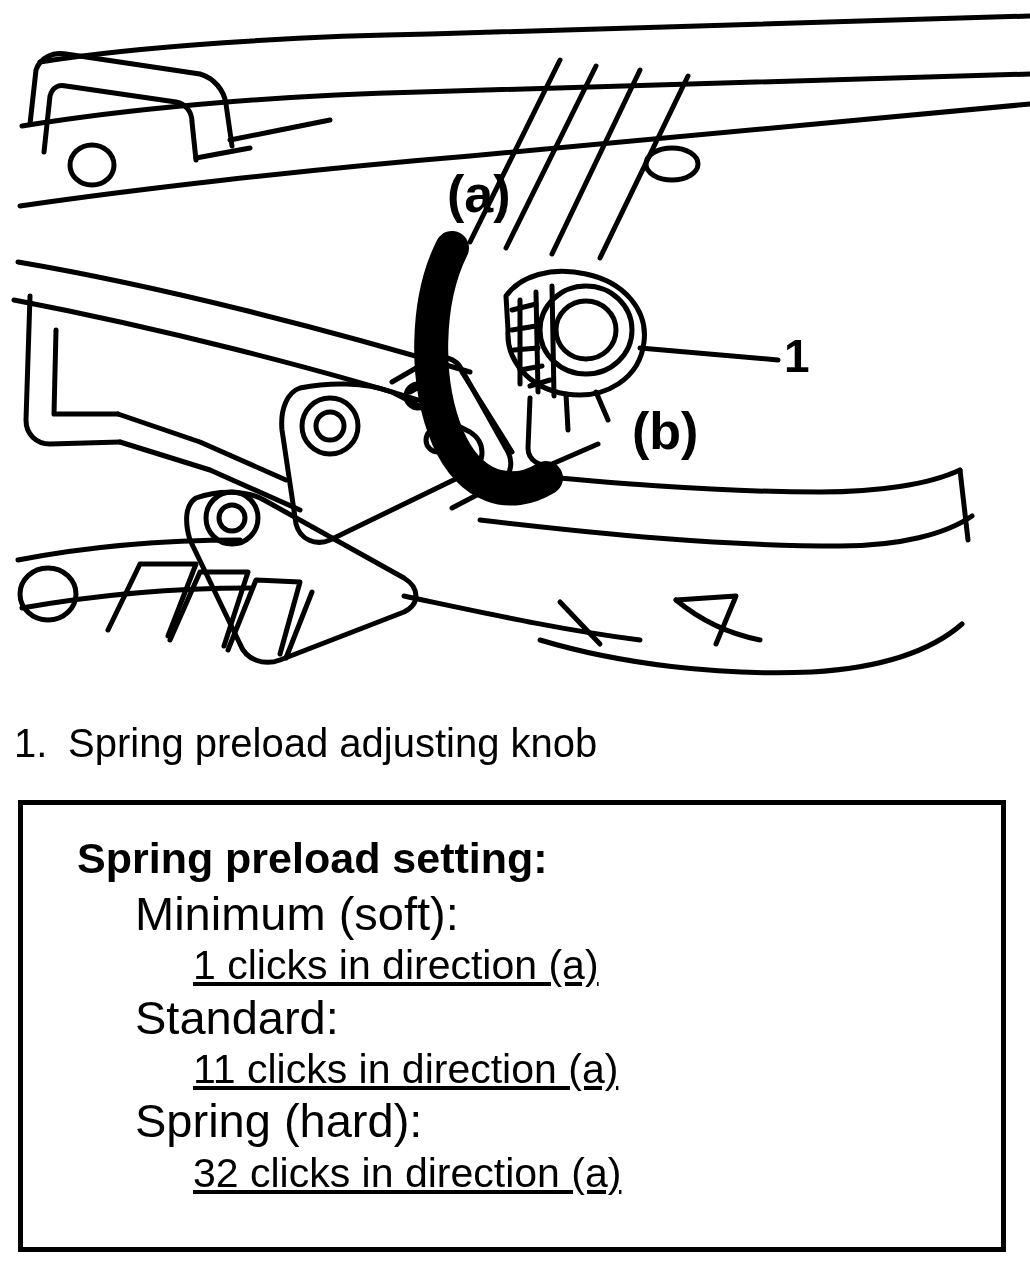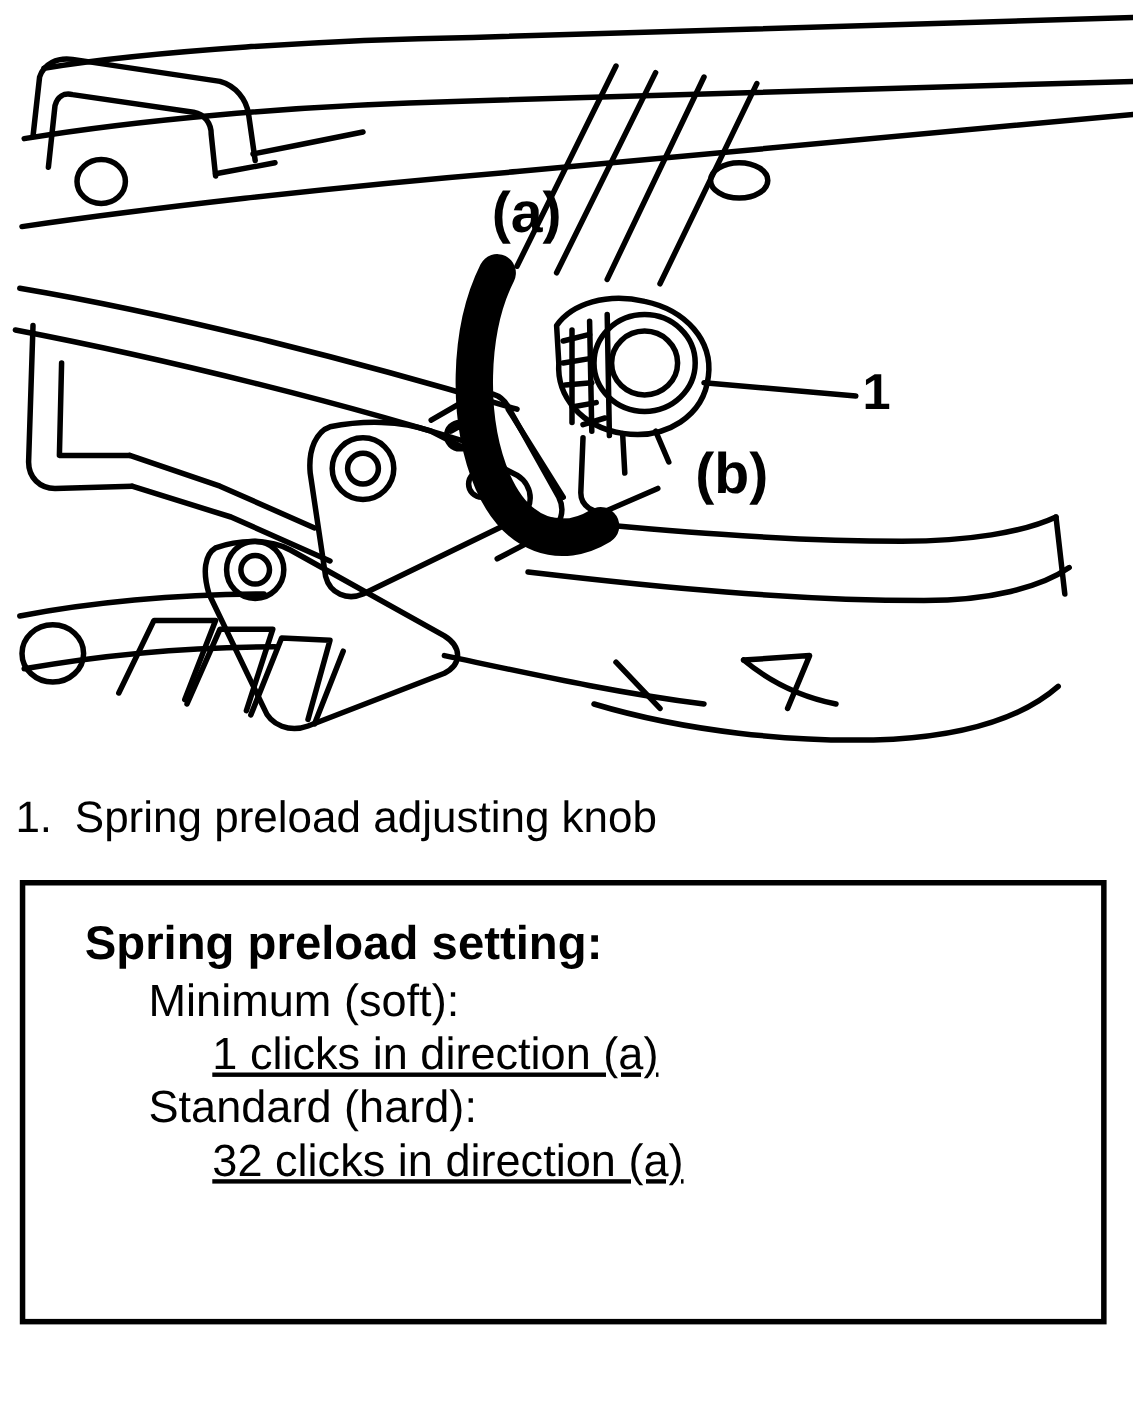--- a/index.html
+++ b/index.html
@@ -61,40 +61,40 @@
     display: inline-block;
     width: 54px;
   }
 
   
   .spec-box {
     position: absolute;
     left: 18px;
     top: 800px;
     width: 988px;
-    height: 404px;
+    height: 452px;
     border: 5px solid #000;
     box-sizing: border-box;
     background: #fff;
   }
   .spec-inner {
     padding: 28px 0 0 54px;
   }
   .spec-title {
     font-size: 43px;
     font-weight: bold;
     line-height: 1.18;
     margin-bottom: 2px;
     white-space: nowrap;
   }
   .spec-group {
     line-height: 1.18;
   }
   .spec-label {
-    font-size: 41px;
+    font-size: 47px;
     padding-left: 58px;
     white-space: nowrap;
   }
   .spec-value {
     font-size: 41px;
     padding-left: 116px;
     white-space: nowrap;
     text-decoration: underline;
   }
 </style>
@@ -202,21 +202,25 @@
 
   <div class="spec-box">
     <div class="spec-inner">
       <div class="spec-title">Spring preload setting:</div>
 
       <div class="spec-group">
         <div class="spec-label">Minimum (soft):</div>
         <div class="spec-value">1 clicks in direction (a)</div>
       </div>
 
-
       <div class="spec-group">
-        <div class="spec-label">Standard (hard):</div>
+        <div class="spec-label">Standard:</div>
+        <div class="spec-value">11 clicks in direction (a)</div>
+      </div>
+
+      <div class="spec-group">
+        <div class="spec-label">Spring (hard):</div>
         <div class="spec-value">32 clicks in direction (a)</div>
       </div>
     </div>
   </div>
 
 </div>
 
 </body></html>

